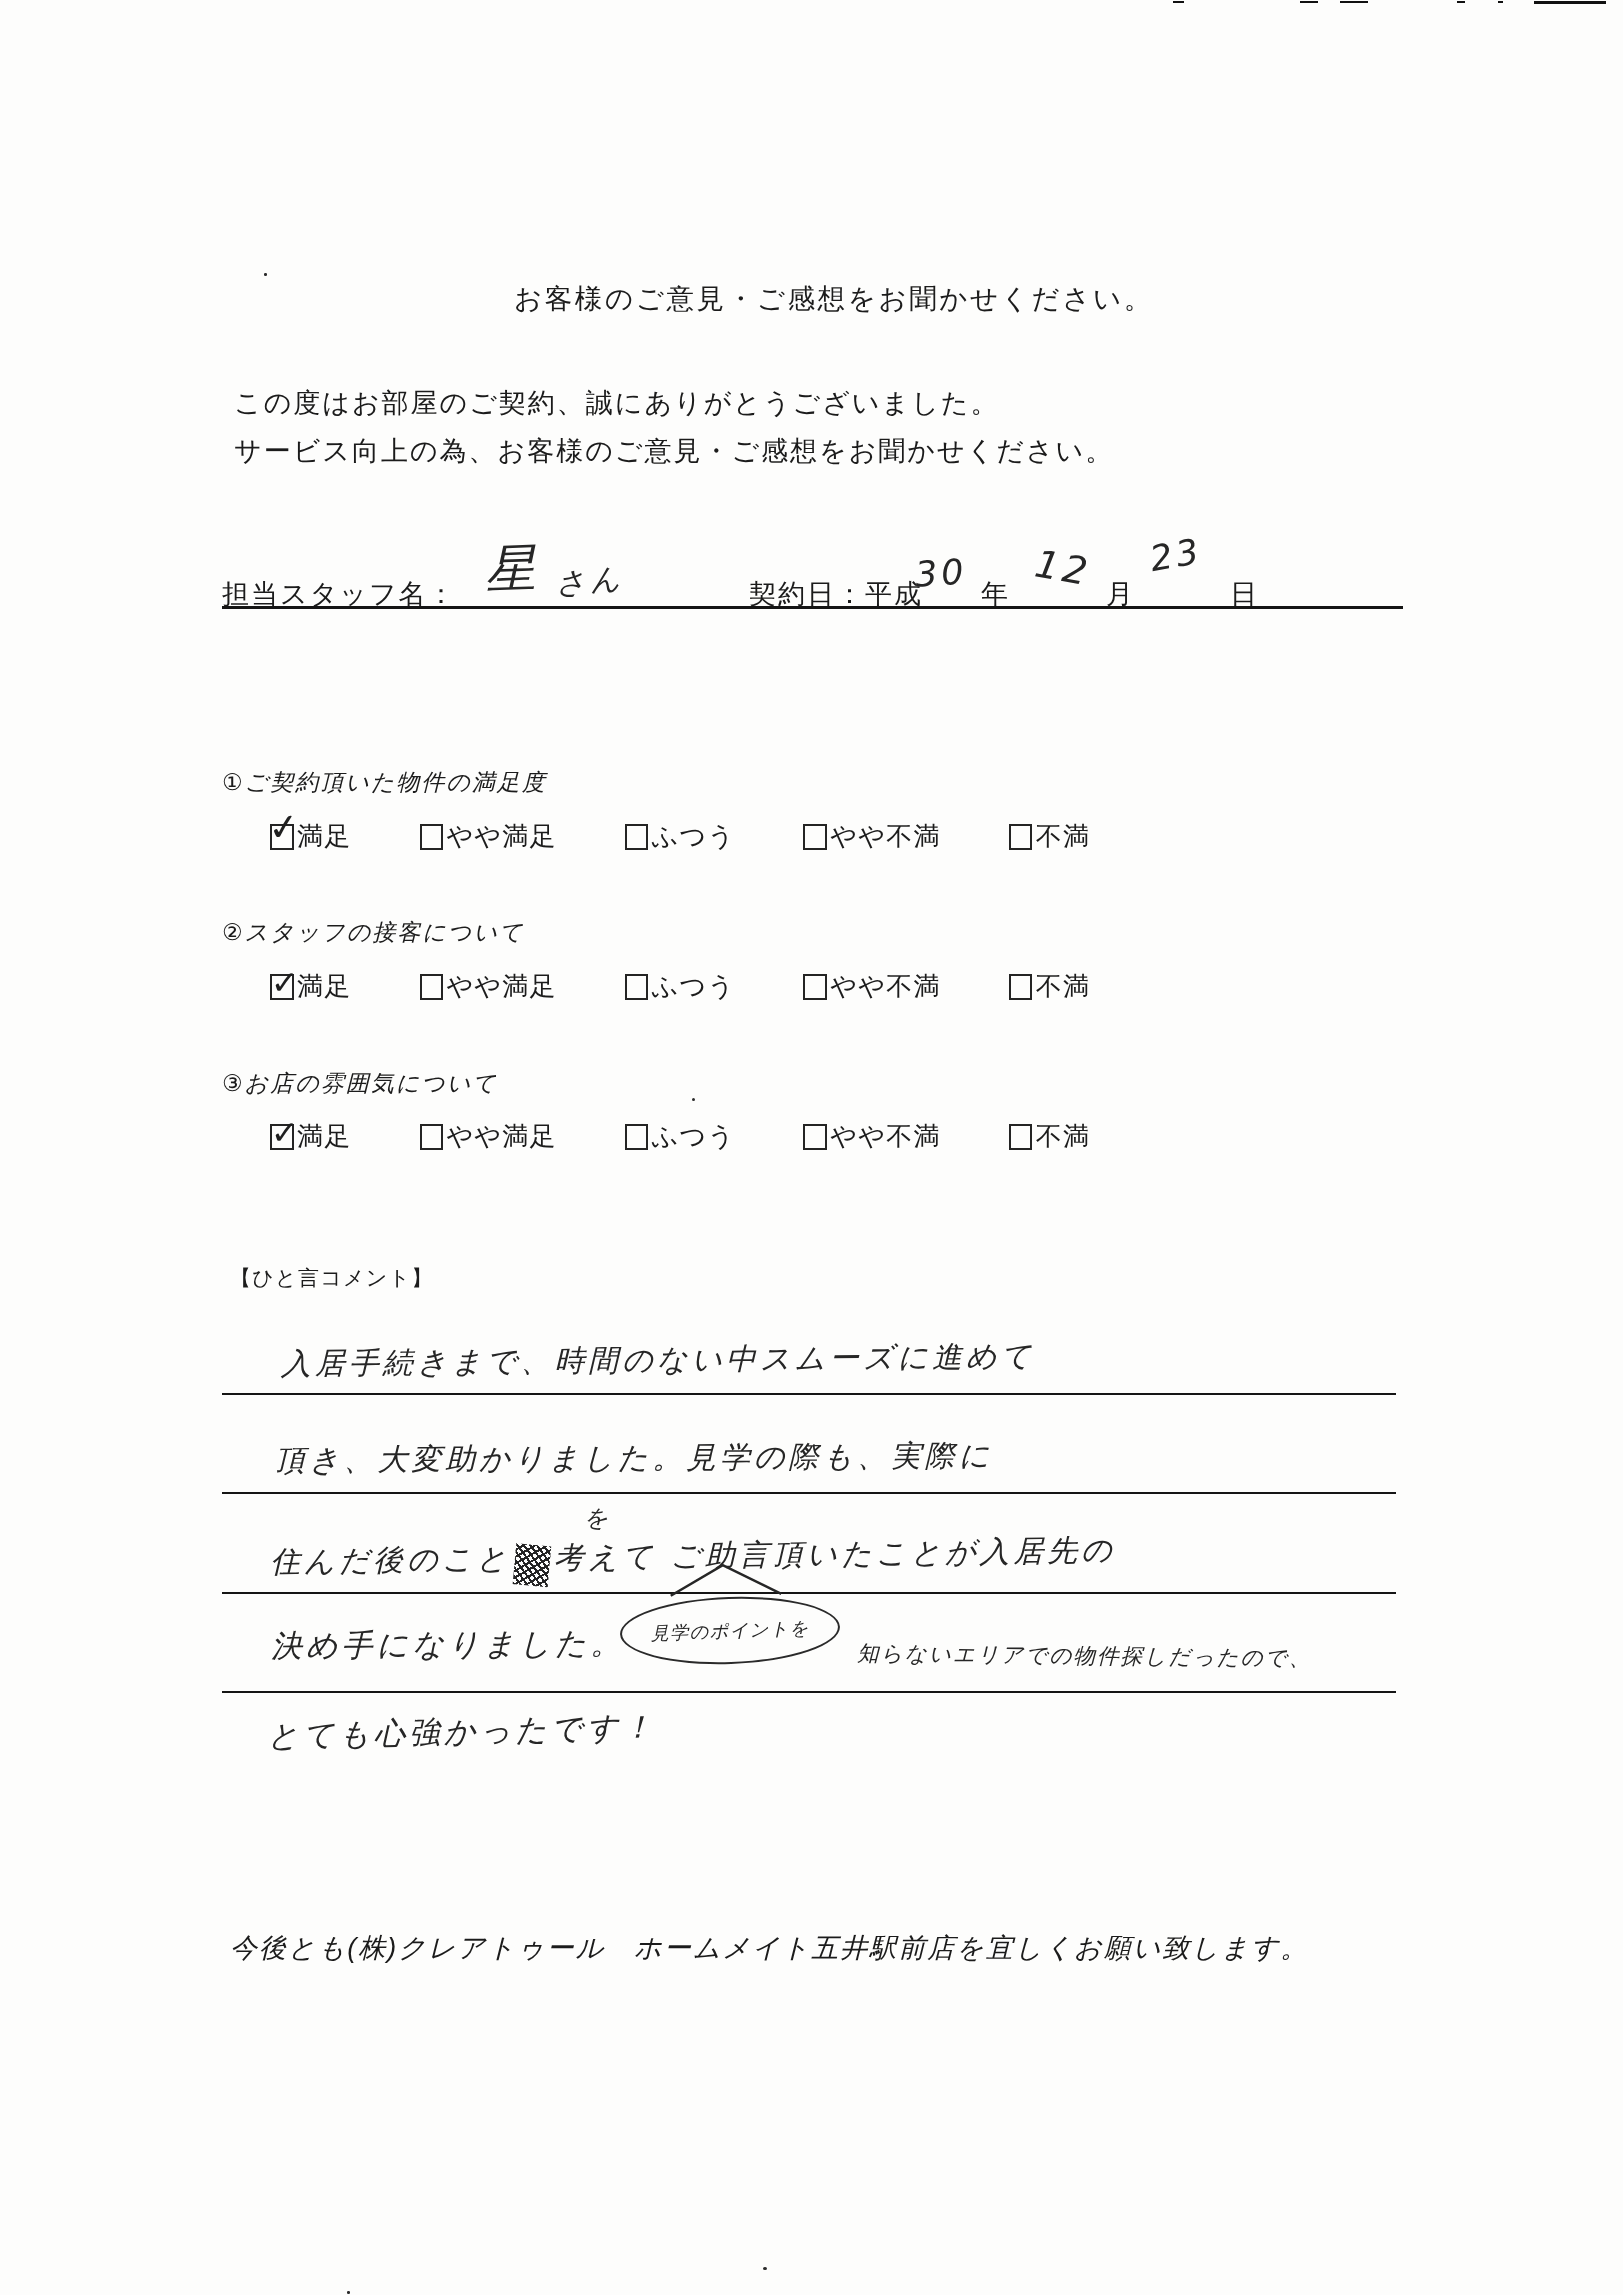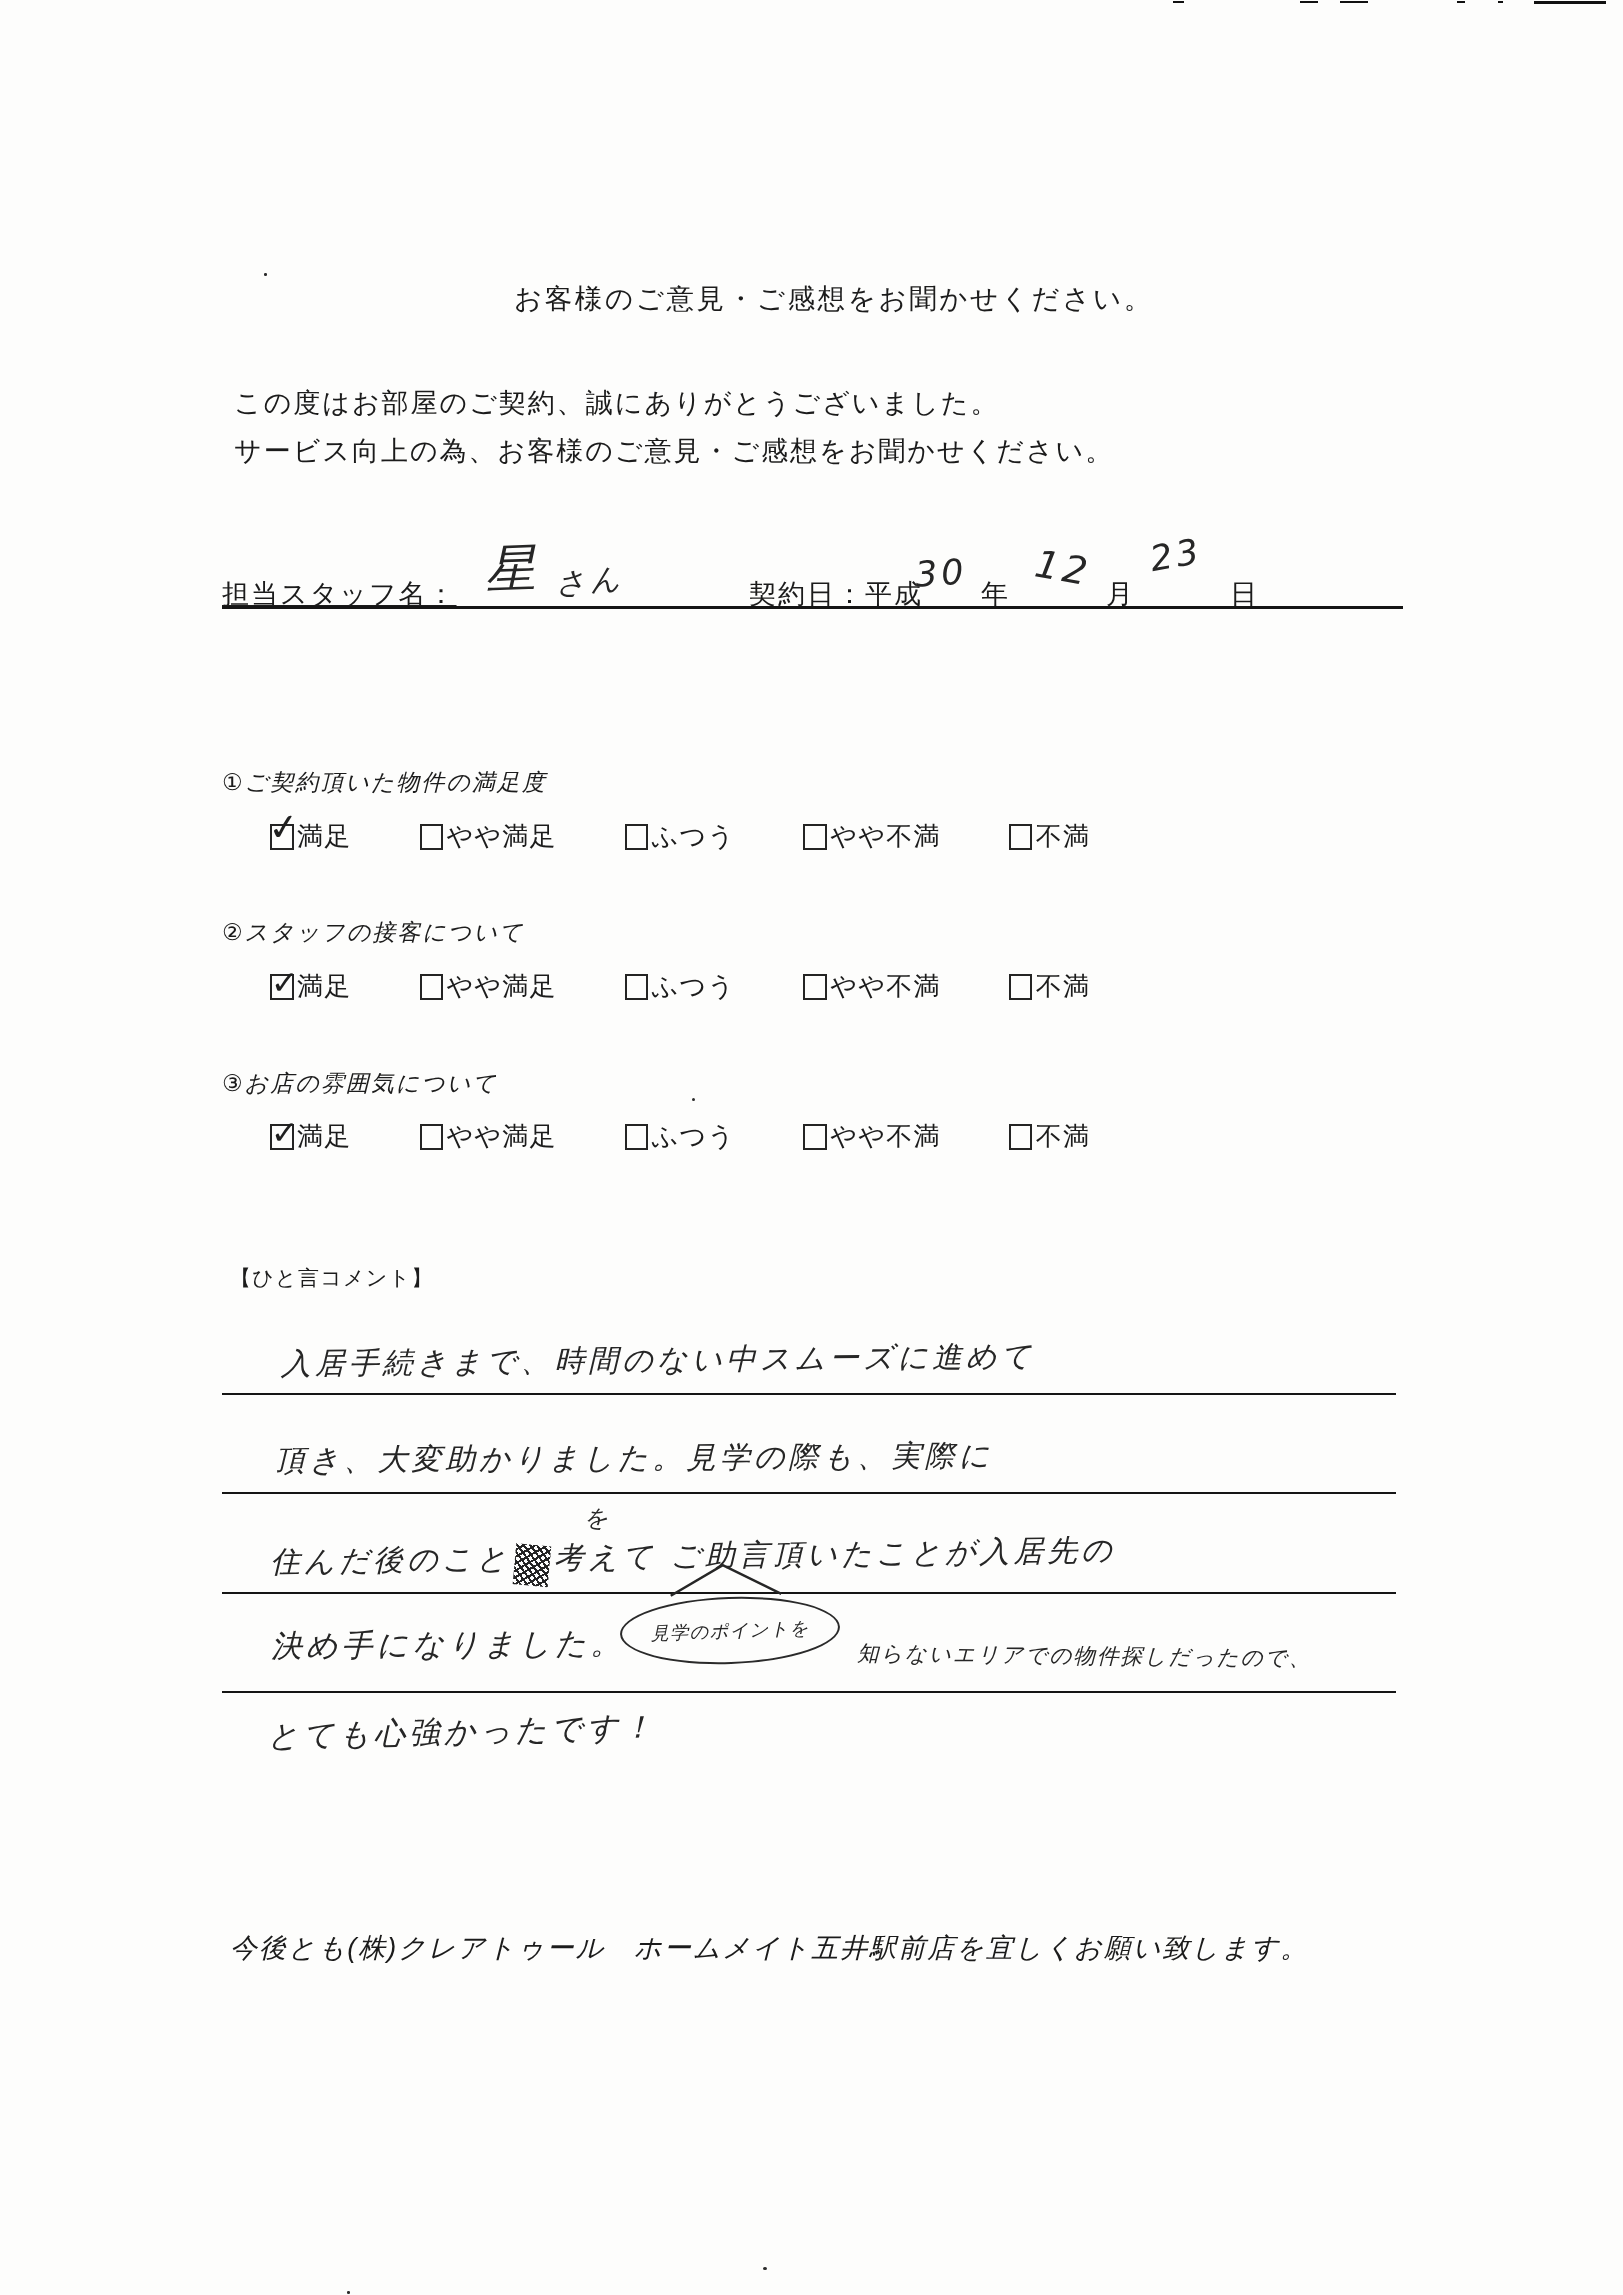--- a/index.html
+++ b/index.html
@@ -86,21 +86,21 @@
   <div class="speck" style="left:264px;top:273px;width:2.6px;height:2.6px;"></div>
   <div class="speck" style="left:692px;top:1098px;width:3.3px;height:3.3px;"></div>
   <div class="speck" style="left:763px;top:2267px;width:3.9px;height:3.3px;"></div>
   <div class="speck" style="left:347px;top:2291px;width:2.6px;height:2.6px;"></div>
 
   <div class="abs title" style="left:514px;top:281px;">お客様のご意見・ご感想をお聞かせください。</div>
 
   <div class="abs printed" style="left:234px;top:433px;">サービス向上の為、お客様のご意見・ご感想をお聞かせください。</div>
   <div class="abs printed" style="left:234px;top:385px;">この度はお部屋のご契約、誠にありがとうございました。</div>
 
-  <div class="abs printed" style="left:222px;top:576px;text-decoration:underline;">担当スタッフ名：</div>
+  <div class="abs printed" style="left:222px;top:576px;">担当スタッフ名：</div>
   <div class="abs hw" style="left:485px;top:535px;font-size:51px;transform:rotate(-2deg);">星</div>
   <div class="abs hw" style="left:555px;top:561px;font-size:30px;transform:rotate(-6deg);">さん</div>
 
   <div class="abs printed" style="left:749px;top:576px;">契約日：平成</div>
   <div class="abs hw" style="left:915px;top:553px;font-size:35px;transform:rotate(-4deg);">30</div>
   <div class="abs printed" style="left:981px;top:576px;">年</div>
   <div class="abs hw" style="left:1035px;top:546px;font-size:38px;transform:rotate(10deg);">12</div>
   <div class="abs printed" style="left:1106px;top:576px;">月</div>
   <div class="abs hw" style="left:1150px;top:535px;font-size:35px;transform:rotate(-10deg);">23</div>
   <div class="abs printed" style="left:1230px;top:576px;">日</div>

